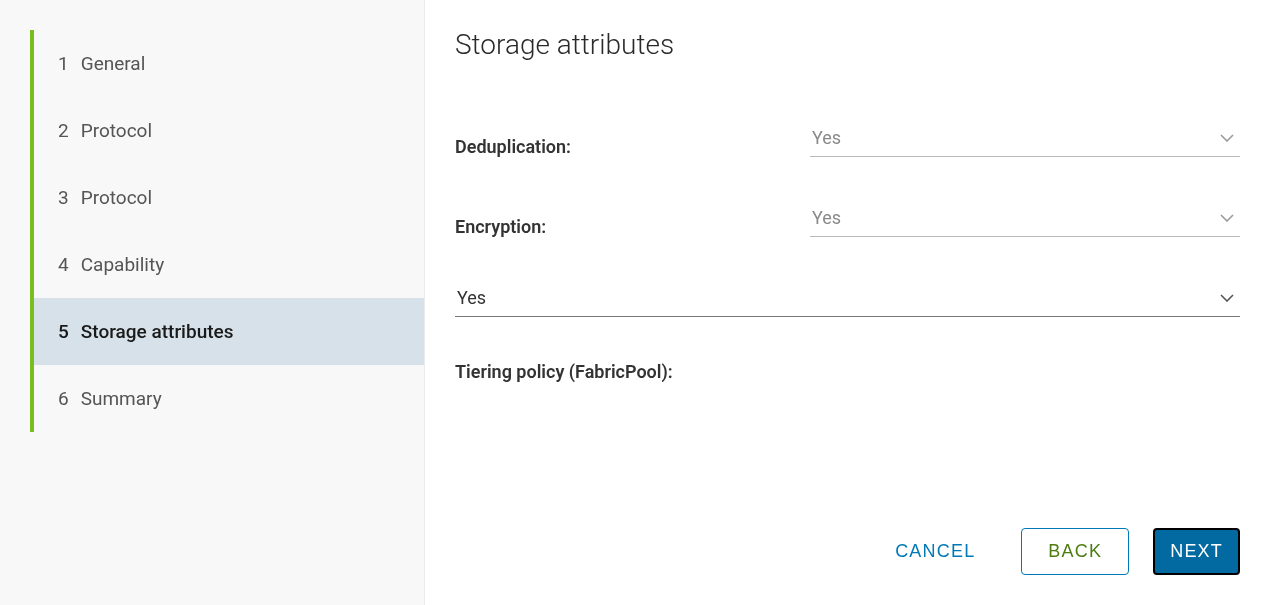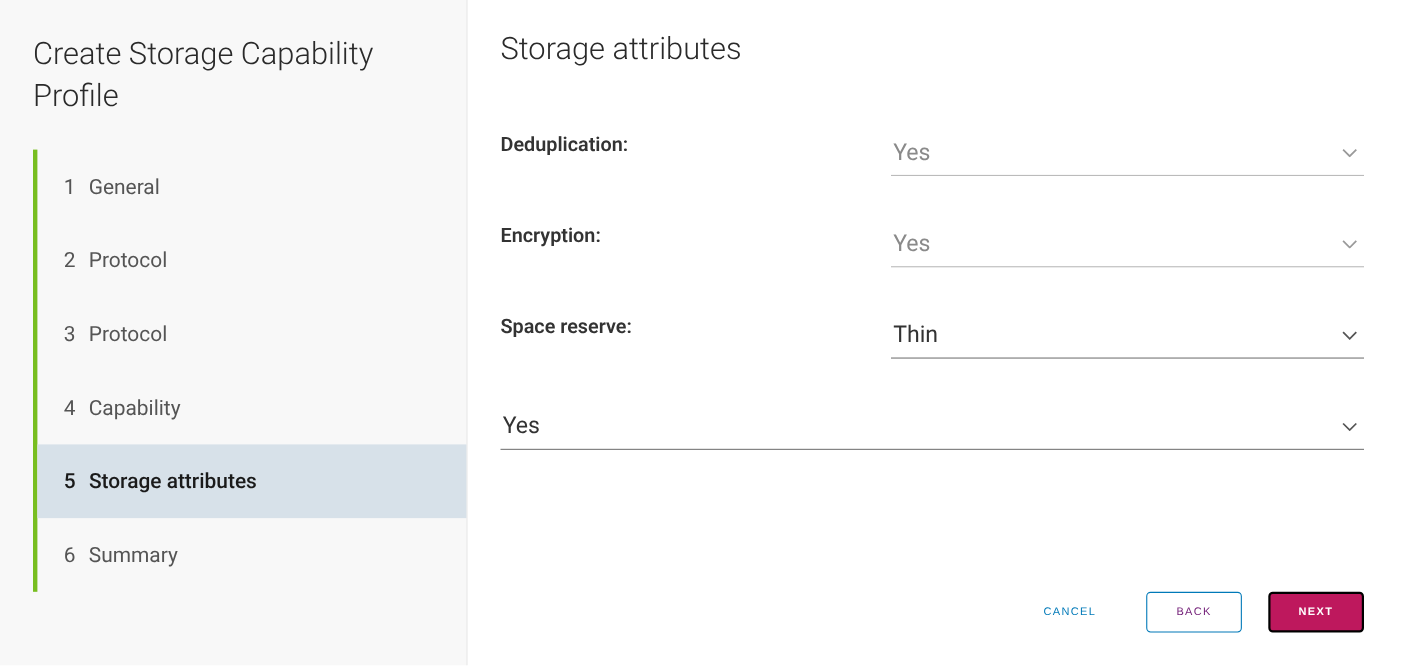--- a/index.html
+++ b/index.html
@@ -67,40 +67,40 @@
   font-size: 28px;
   font-weight: 300;
   color: #2a2a2a;
   margin-bottom: 60px;
 }
 .form-rows {
   flex: 1;
 }
 .form-row {
   display: flex;
-  align-items: flex-start;
+  align-items: flex-end;
   margin-bottom: 44px;
 }
 .form-label {
   width: 355px;
   font-size: 18px;
   font-weight: 600;
   color: #333;
 }
 .select-wrap {
   flex: 1;
   position: relative;
 }
 .select {
   display: flex;
   align-items: center;
   justify-content: space-between;
   border-bottom: 1px solid #777;
   padding: 6px 6px 8px 2px;
-  font-size: 21px;
+  font-size: 18px;
   cursor: pointer;
 }
 .select.disabled {
   color: #8a8a8a;
   border-bottom: 1px solid #bbb;
 }
 .select.disabled .chevron svg path {
   stroke: #9a9a9a;
 }
 .select-value {
@@ -113,51 +113,49 @@
   display: inline-flex;
 }
 .footer {
   display: flex;
   justify-content: flex-end;
   align-items: center;
   gap: 24px;
   padding-top: 18px;
 }
 .btn {
-  font-size: 10px;
+  font-size: 18px;
   letter-spacing: 1.2px;
   font-weight: 500;
   padding: 12px 22px;
   border-radius: 4px;
   cursor: pointer;
   border: none;
   background: none;
 }
 .btn-cancel {
   color: #0079b8;
 }
 .btn-back {
-  color: #701a75;
+  color: #4d7c0f;
   border: 1px solid #0079b8;
   padding: 12px 26px;
 }
 .btn-next {
-  background: #be185d;
+  background: #0369a1;
   color: #fff;
   border: 2px solid #000;
-  padding: 11px 26px;
-  font-weight: bold;
+  padding: 11px 15px;
 }
 </style>
 </head>
 <body>
 
 <div class="container">
   <aside class="sidebar">
-    <h1 class="wizard-title">Create Storage Capability Profile</h1>
     <div class="steps">
       <div class="step">
         <span class="step-num">1</span>
         <span class="step-label">General</span>
       </div>
       <div class="step">
         <span class="step-num">2</span>
         <span class="step-label">Protocol</span>
       </div>
       <div class="step">
@@ -205,48 +203,36 @@
             <span class="select-value">Yes</span>
             <span class="chevron">
               <svg width="14" height="8" viewBox="0 0 14 8">
                   <path d="M1 1 L7 7 L13 1" fill="none" stroke="#555" stroke-width="1.6"></path>
                 </svg>
             </span>
           </div>
         </div>
       </div>
 
-      <div class="form-row">
-        <label class="form-label">Space reserve:</label>
-        <div class="select-wrap">
-          <div class="select">
-            <span class="select-value">Thin</span>
-            <span class="chevron">
-              <svg width="14" height="8" viewBox="0 0 14 8">
-                  <path d="M1 1 L7 7 L13 1" fill="none" stroke="#555" stroke-width="1.6"></path>
-                </svg>
-            </span>
-          </div>
-        </div>
-      </div>
 
       <div class="form-row">
         <div class="select-wrap">
           <div class="select">
             <span class="select-value">Yes</span>
             <span class="chevron">
               <svg width="14" height="8" viewBox="0 0 14 8">
                   <path d="M1 1 L7 7 L13 1" fill="none" stroke="#555" stroke-width="1.6"></path>
                 </svg>
             </span>
           </div>
         </div>
       </div>
 
       <div class="form-row">
+        <label class="form-label">Tiering policy (FabricPool):</label>
       </div>
 
     </div>
 
     <div class="footer">
       <button class="btn btn-cancel">CANCEL</button>
       <button class="btn btn-back">BACK</button>
       <button class="btn btn-next">NEXT</button>
     </div>
   </main>

